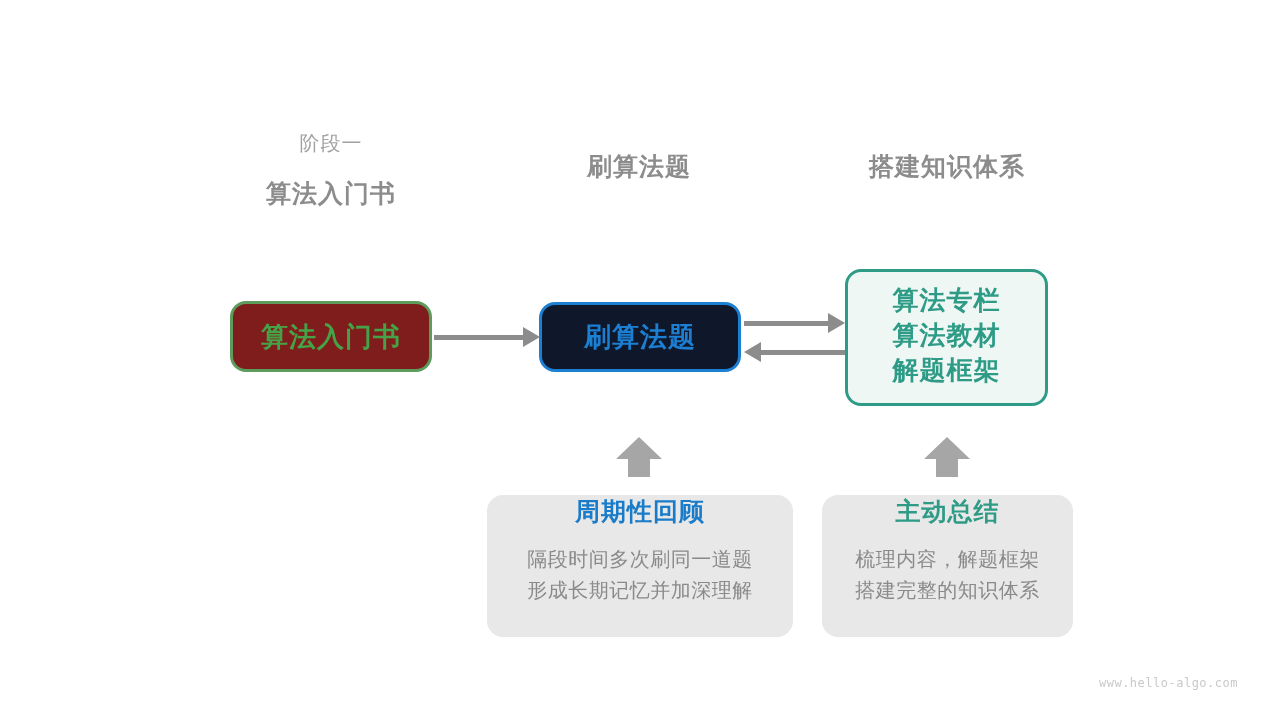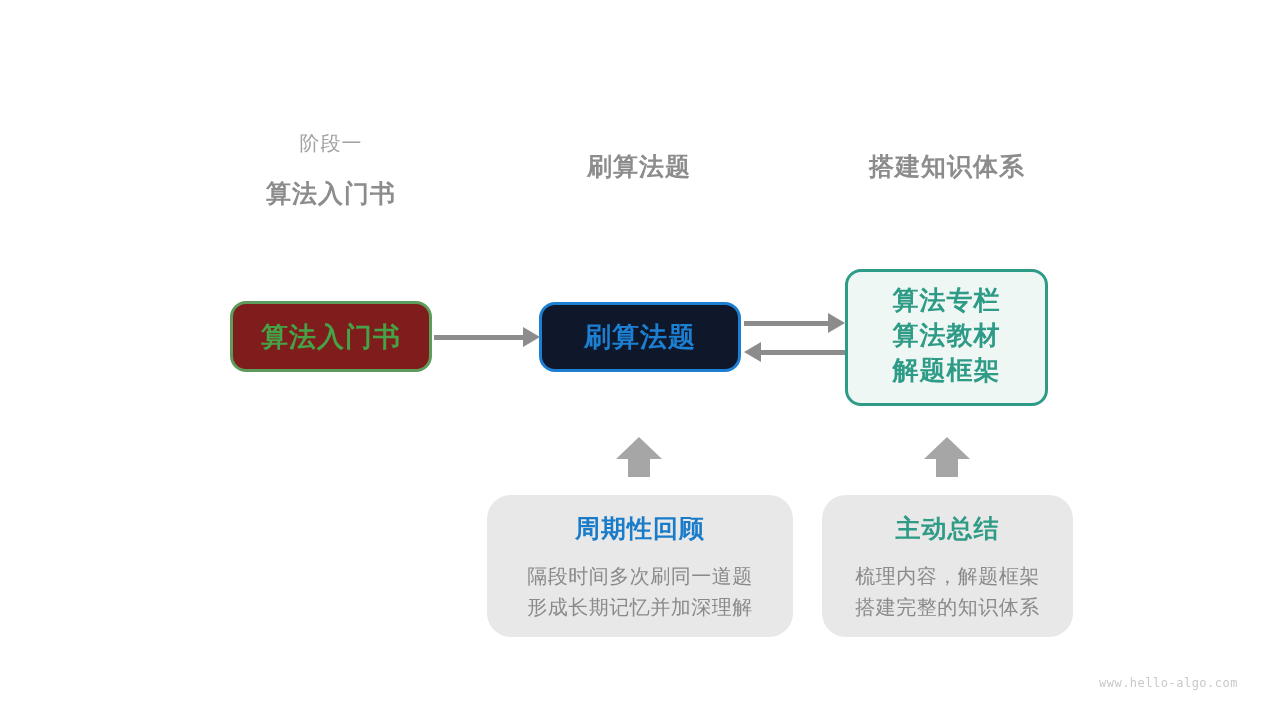--- a/index.html
+++ b/index.html
@@ -72,21 +72,21 @@
   }
   .up-arrow .stem {
     position: absolute; left: 12px; top: 22px; width: 22px; height: 18px; background: #a6a6a6;
   }
   #up-arrow-1 { left: 616px; top: 437px; }
   #up-arrow-2 { left: 924px; top: 437px; }
 
   
   .callout {
     position: absolute; top: 495px; height: 142px; background: #e8e8e8;
-    border-radius: 24px; text-align: center; padding-top: 17px;
+    border-radius: 16px; text-align: center; 
   }
   #callout-review  { left: 487px; width: 306px; }
   #callout-summary { left: 822px; width: 251px; }
   .callout-title { font-size: 25px; font-weight: 700; letter-spacing: 1px; }
   #callout-review  .callout-title { color: #1a7cc9; }
   #callout-summary .callout-title { color: #2e9b86; font-family: Liberation Serif, serif; }
   .callout-body { margin-top: 16px; font-size: 20px; color: #8a8a8a; line-height: 31px; letter-spacing: 0.5px; }
 
   
   .watermark {

